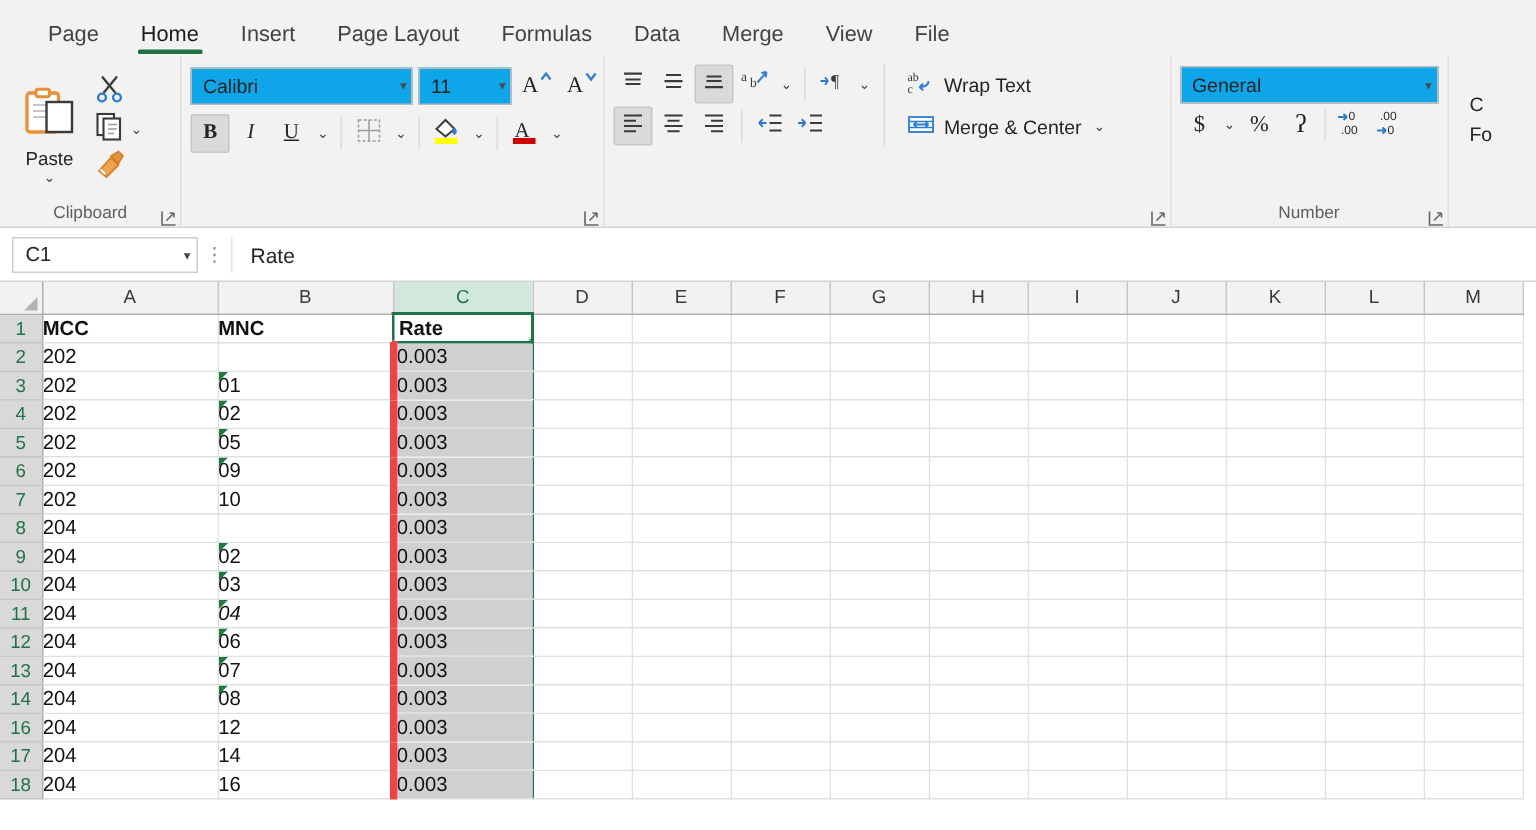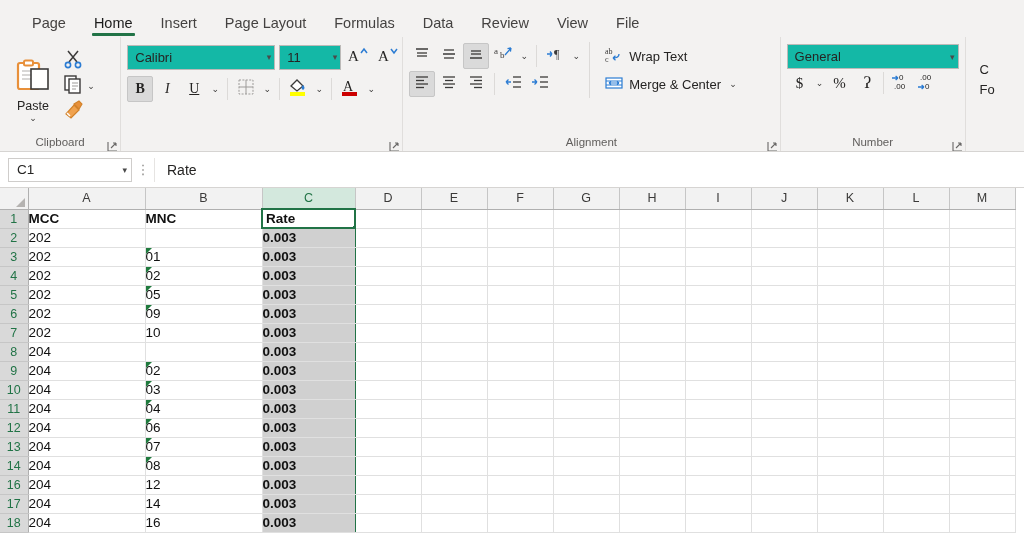--- a/index.html
+++ b/index.html
@@ -83,21 +83,21 @@
   .paste-label { font-size: 12.5px; color: #252423; margin-top: 2px; }
   .clip-col { display: flex; flex-direction: column; gap: 1px; padding-top: 5px; }
   .clip-small { display: flex; align-items: center; cursor: pointer; height: 24px; }
 
   
   .g-font { width: 282px; }
   .font-row1 { display: flex; align-items: center; gap: 4px; margin-bottom: 6px; padding-top:2px;}
   .font-row2 { display: flex; align-items: center; gap: 1px; }
   .combo {
     height: 25px;
-    background: #14b8a6;
+    background: #0ea5e9;
     border: 1px solid #bcbab8;
     display: flex; align-items: center;
     padding: 0 3px 0 7px;
     font-size: 13px; color: #252423;
     cursor: text;
   }
   .combo .cval { flex: 1; white-space: nowrap; overflow: hidden; }
   .combo .carrow { color: #4a4a4a; font-size: 9px; padding-left: 4px; }
   .fontname { width: 148px; }
   .fontsize { width: 62px; }
@@ -223,21 +223,21 @@
     border-right: 1px solid #e0e0e0;
     border-bottom: 1px solid #e0e0e0;
     font-size: 13.5px; color: #111;
     padding-left: 4px;
     white-space: nowrap; overflow: hidden;
     background: #fff;
     position: relative;
   }
   td.cell.hdr { font-weight: bold; }
   td.cell.colsel { background: #d0d0d0; }
-  td.cell.cselL { border-left: 1px solid #ef4444; font-weight: bold; }
+  td.cell.cselL { border-left: 5px solid #ef4444; }
   td.cell.cselR { border-right: 1px solid #217346; }
   td.cell.active {
     background: #fff;
     border: 2px solid #217346;
     padding-left: 3px;
   }
   .fillhandle {
     position: absolute;
     right: -3px; bottom: -3px;
     width: 5px; height: 5px;
@@ -257,21 +257,21 @@
 </head>
 <body>
 
 <div class="tabbar" id="tabbar">
     <div class="tab">Page</div>
     <div class="tab active">Home</div>
     <div class="tab">Insert</div>
     <div class="tab">Page Layout</div>
     <div class="tab">Formulas</div>
     <div class="tab">Data</div>
-    <div class="tab">Review</div>
+    <div class="tab">Merge</div>
     <div class="tab">View</div>
     <div class="tab">File</div>
   </div>
 
 <div class="ribbon">
 
   <div class="group g-clipboard">
     <div class="group-body">
       <div class="clip-inner">
         <div class="paste-btn">
@@ -539,21 +539,20 @@
                 <line x1="2" y1="11" x2="18" y2="11" stroke="#2b7cd3" stroke-width="1"></line>
                 <path d="M5 9 L15 9 M5 9 L7 7.3 M5 9 L7 10.7 M15 9 L13 7.3 M15 9 L13 10.7" stroke="#2b7cd3" stroke-width="1.2" fill="none"></path>
               </svg>
             </span>
             <span>Merge &amp; Center</span>
             <span class="caret">⌄</span>
           </div>
         </div>
       </div>
     </div>
-    <div class="group-label">Alignment</div>
     <span class="launcher">
       <svg width="11" height="11" viewBox="0 0 11 11">
         <path d="M1 1 L1 10 L10 10" fill="none" stroke="#3b3a39" stroke-width="1.1"></path>
         <path d="M4 7 L9 2 M9 2 L6 2 M9 2 L9 5" stroke="#3b3a39" stroke-width="1.1" fill="none"></path>
       </svg>
     </span>
   </div>
 
   <div class="group g-number">
     <div class="group-body" style="flex-direction:column">
@@ -799,21 +798,21 @@
           <td class="cell" style="width: 66px;"></td>
           <td class="cell" style="width: 66px;"></td>
           <td class="cell" style="width: 66px;"></td>
           <td class="cell" style="width: 66px;"></td>
           <td class="cell" style="width: 66px;"></td>
           <td class="cell" style="width: 66px;"></td>
         </tr>
         <tr>
           <td class="rowh sel">11</td>
           <td class="cell" style="width: 117px;">204</td>
-          <td class="cell bcell" style="width: 117px;">04<span class="errflag"></span></td>
+          <td class="cell bcell" style="width: 117px; font-style: italic;">04<span class="errflag"></span></td>
           <td class="cell colsel cselL cselR" style="width: 93px;">0.003</td>
           <td class="cell" style="width: 66px;"></td>
           <td class="cell" style="width: 66px;"></td>
           <td class="cell" style="width: 66px;"></td>
           <td class="cell" style="width: 66px;"></td>
           <td class="cell" style="width: 66px;"></td>
           <td class="cell" style="width: 66px;"></td>
           <td class="cell" style="width: 66px;"></td>
           <td class="cell" style="width: 66px;"></td>
           <td class="cell" style="width: 66px;"></td>

